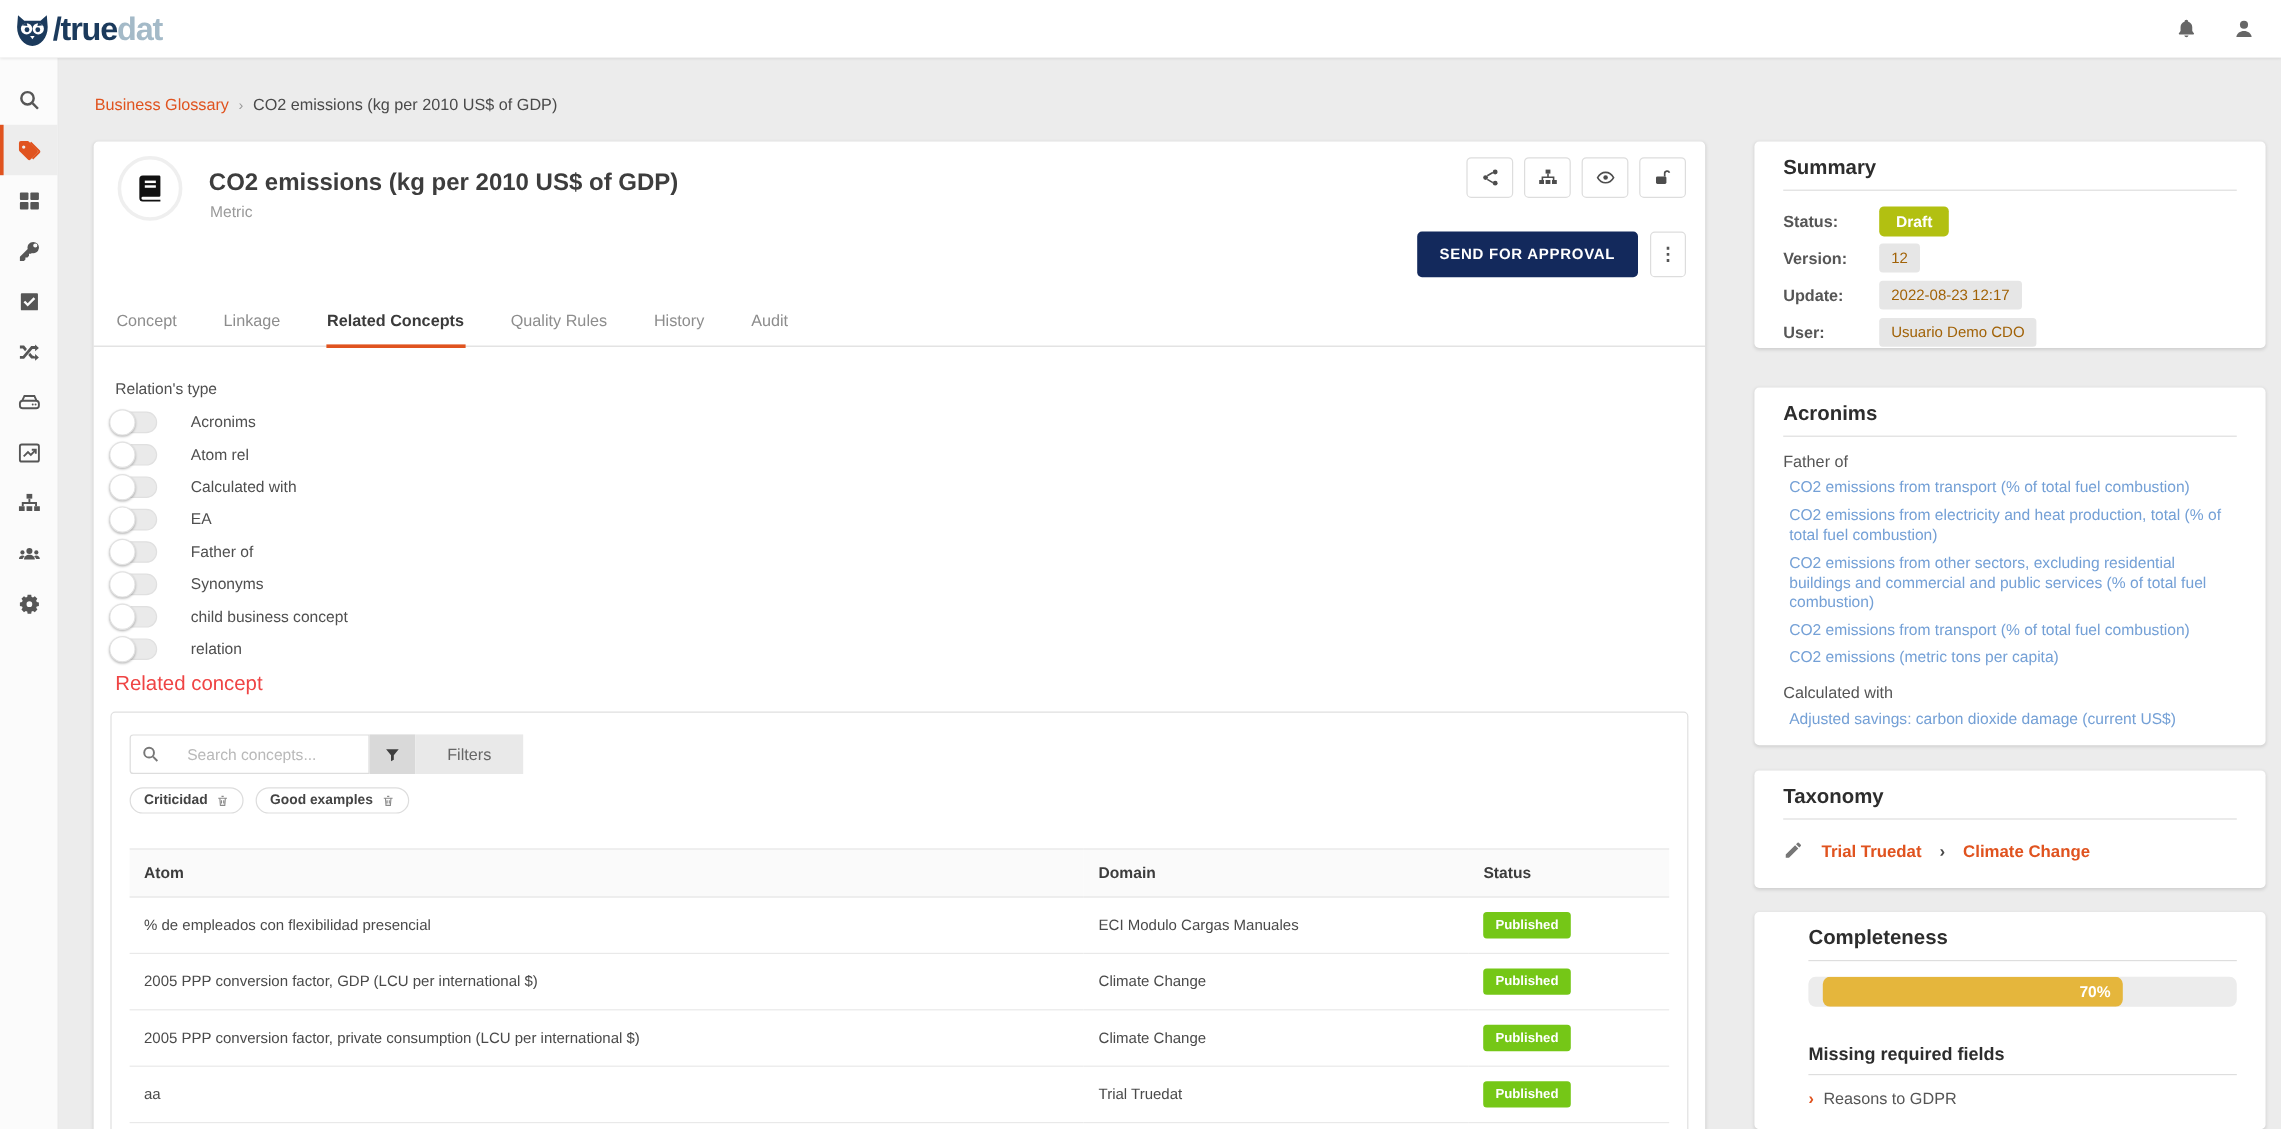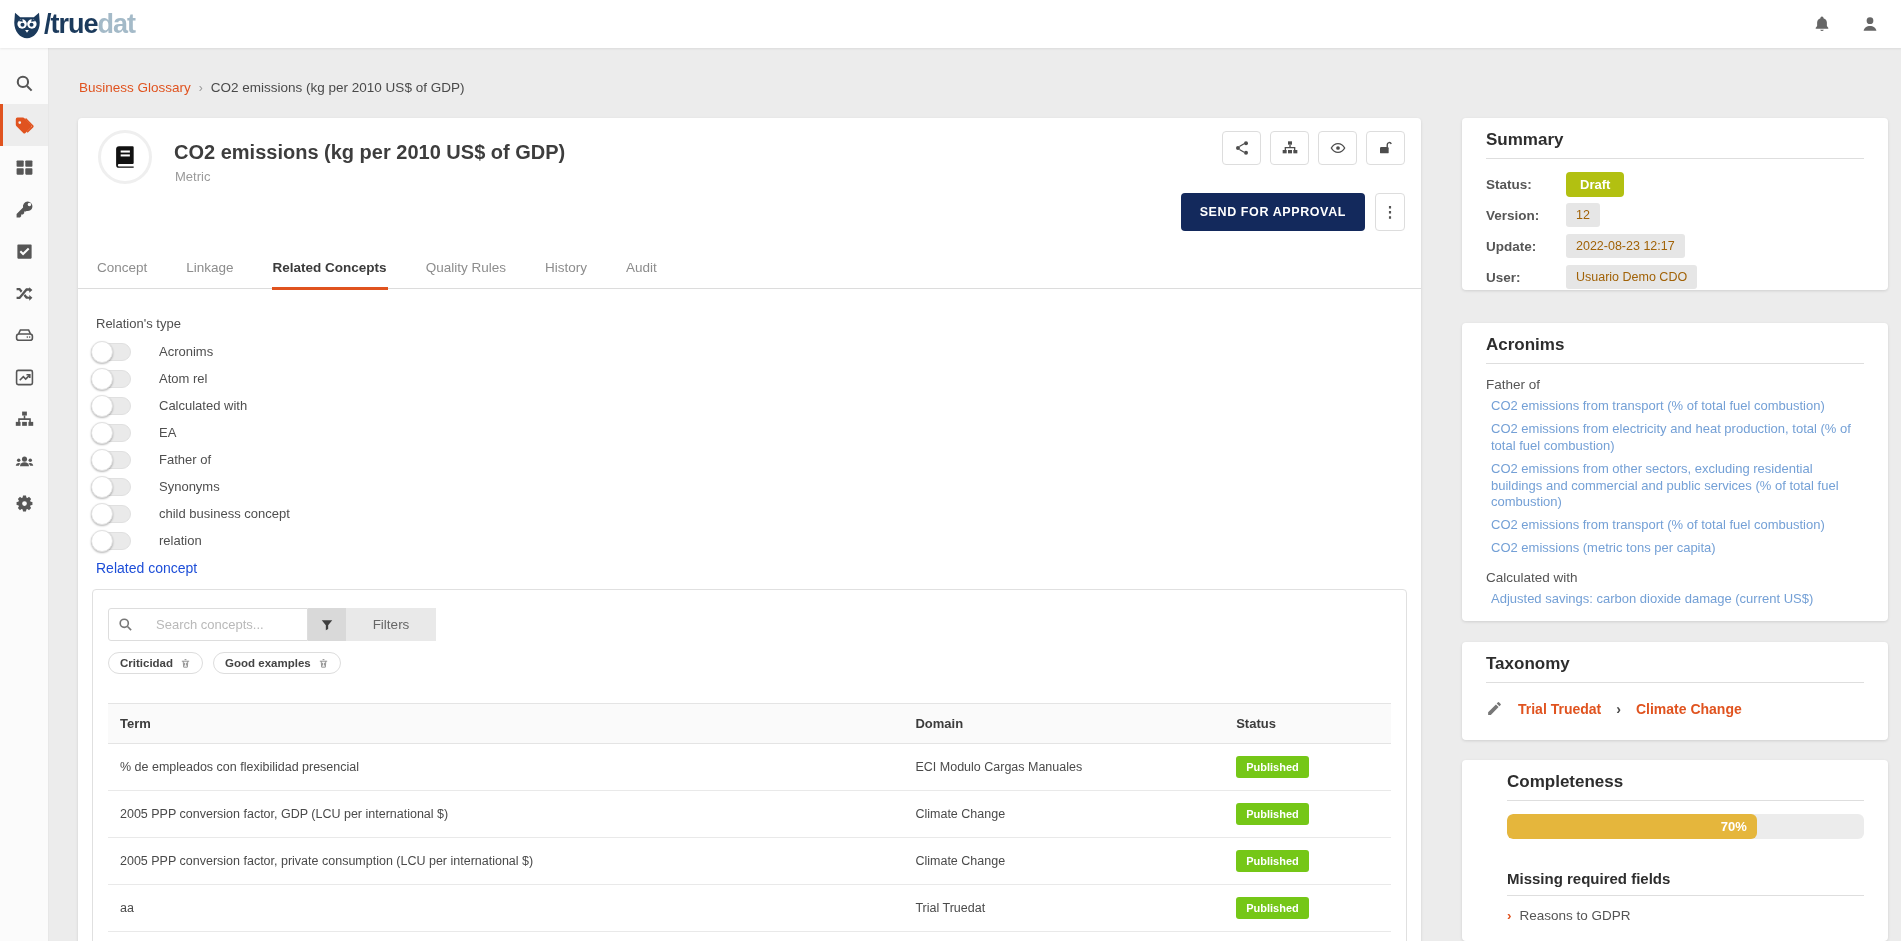--- a/index.html
+++ b/index.html
@@ -95,21 +95,21 @@
   .toggle-row { height:27px; display:flex; align-items:center; }
   .toggle {
     position:relative; width:40px; height:18px; border-radius:9px;
     background:#eaeaea; border:1px solid #e0e0e0; cursor:pointer; flex:0 0 auto;
   }
   .knob {
     position:absolute; left:-1px; top:-3px; width:22px; height:22px; border-radius:50%;
     background:#fff; border:1px solid #e2e2e2; box-shadow:0 1px 2px rgba(0,0,0,.28);
   }
   .toggle-label { margin-left:28px; font-size:13px; color:#4f4f4f; }
-  .related-label { margin:6px 0 0 18px; font-size:14px; color:#1d4ed8; }
+  .related-label { margin:6px 0 0 18px; font-size:17px; color:#ef4444; }
 
   .inner-box {
     margin:13px 14px 0 14px; border:1px solid #e0e0e0; border-radius:4px;
     padding:18px 15px 15px; min-height:420px;
   }
   .search-row { display:flex; align-items:stretch; }
   .search-wrap { position:relative; }
   .search-wrap svg { position:absolute; left:10px; top:9px; width:15px; height:15px; color:#777; }
   .search-input {
     width:200px; height:33px; border:1px solid #ddd; border-radius:3px 0 0 3px;
@@ -161,21 +161,21 @@
   .panel-taxonomy { top:642px; height:98px; }
   .tax-row { margin-top:17px; display:flex; align-items:center; gap:15px; }
   .tax-row .pencil { width:17px; height:17px; color:#777; cursor:pointer; }
   .tax-link { color:#e0531f; font-size:14px; font-weight:bold; cursor:pointer; }
   .tax-sep { color:#4a4a4a; font-weight:bold; font-size:14px; }
 
   .panel-completeness { top:760px; height:181px;padding-left:45px; }
   .progress-track { margin-top:13px; height:25px; border-radius:6px; background:#ececec; overflow:hidden; }
   .progress-fill {
     height:25px; background:#e5b63c; border-radius:6px; display:flex; align-items:center;
-    justify-content:flex-end; padding-right:10px; color:#fff; font-size:13px; font-weight:bold;
+    justify-content:flex-end; padding-right:10px; color:#fff; font-size:13px; font-weight:bold;margin-left:12px;
   }
   .missing-title { margin-top:31px; font-size:15px; font-weight:bold; color:#2d2d2d; padding-bottom:8px; border-bottom:1px solid #dedede; }
   .missing-item { margin-top:12px; font-size:13.5px; color:#555; display:flex; gap:8px; align-items:center; cursor:pointer; }
   .missing-item .chev { color:#e0531f; font-weight:bold; }
 </style>
 </head>
 <body>
 
 <header class="topbar">
   <div class="brand">
@@ -433,21 +433,21 @@
           <span>Good examples</span>
           <svg viewBox="0 0 24 24" fill="none" stroke="currentColor" stroke-width="2">
               <path d="M4 7h16M10 3.5h4M7 7l1 13h8l1-13M10 10.5v6M14 10.5v6"></path>
             </svg>
         </div>
       </div>
 
       <table class="concepts">
         <thead>
           <tr>
-            <th class="col-term">Term</th>
+            <th class="col-term">Atom</th>
             <th class="col-domain">Domain</th>
             <th class="col-status">Status</th>
           </tr>
         </thead>
         <tbody>
           <tr>
             <td>% de empleados con flexibilidad presencial</td>
             <td>ECI Modulo Cargas Manuales</td>
             <td><span class="badge-published">Published</span></td>
           </tr>

